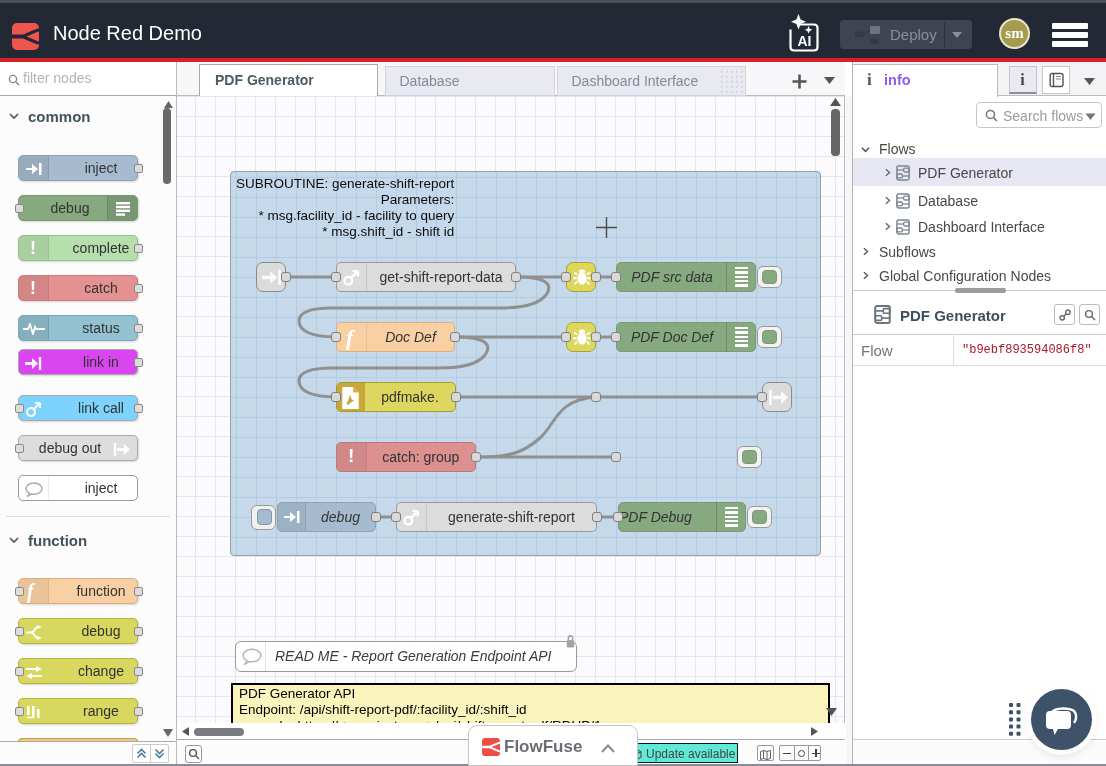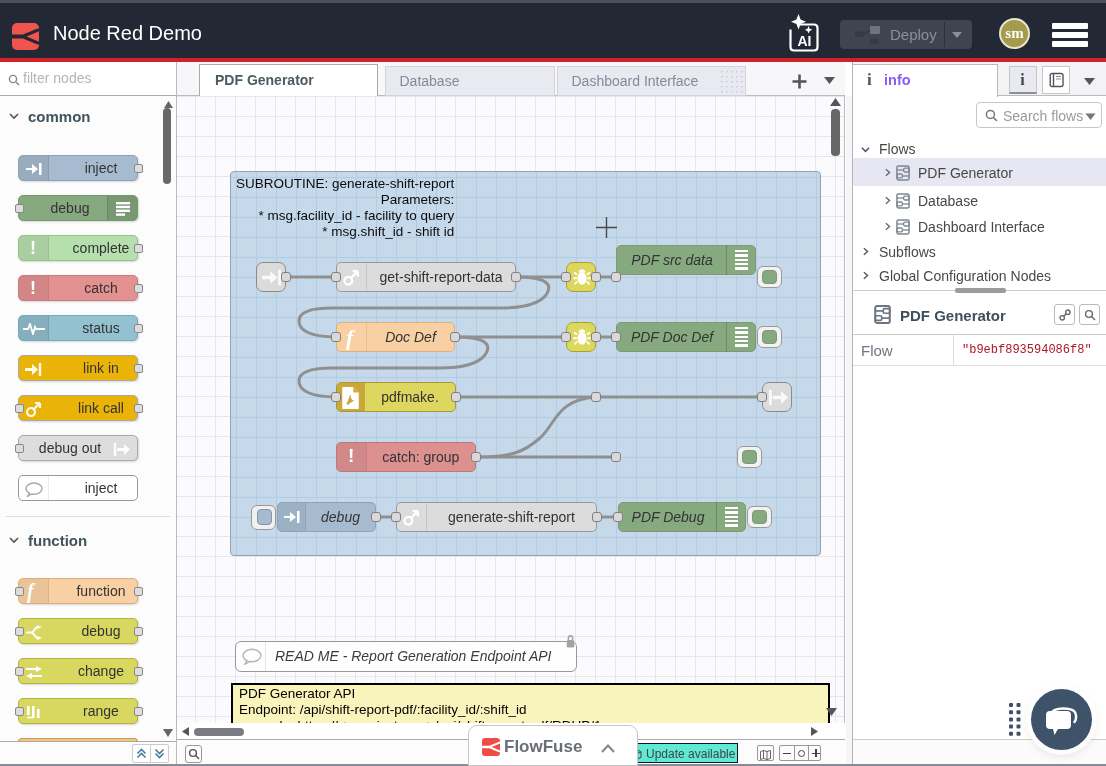--- a/index.html
+++ b/index.html
@@ -83,21 +83,21 @@
             </svg></div>
       <div class="lbl" style="left:30px;right:0;text-align:center">get-shift-report-data</div>
     </div>
     <div class="node" style="left:566px;top:262px;width:30px;background:#ddd75e;border-color:#a9a136;border-radius:7px">
       <svg style="margin:5px 0 0 6px" width="18" height="19" viewBox="0 0 18 19">
             <path d="M9 4.2 c-2.6 0 -4.6 2.6 -4.6 6.2 c0 3.4 2 6.1 4.6 6.1 c2.6 0 4.6 -2.7 4.6 -6.1 c0 -3.6 -2 -6.2 -4.6 -6.2 z" fill="#fff"></path>
             <path d="M9 1.2 c1.9 0 3.4 1.4 3.6 3.2 l-7.2 0 c0.2 -1.8 1.7 -3.2 3.6 -3.2 z" fill="#fff"></path>
             <path d="M4 6.5 L1 4.5 M3.6 10.3 L0.2 10.3 M4 13.5 L1.5 16.5 M14 6.5 L17 4.5 M14.4 10.3 L17.8 10.3 M14 13.5 L16.5 16.5" stroke="#fff" stroke-width="1.9"></path>
           </svg>
     </div>
-    <div class="node dbg" style="left:616px;top:245px;width:139.5px">
+    <div class="node dbg" style="left:616px;top:262px;width:139.5px">
       <div class="lbl" style="left:0;width:110px;text-align:center;font-style:italic">PDF src data</div>
       <div class="dstrip"></div>
     </div>
     <div class="toggle" style="left:756.5px;top:266px">
           <i></i>
         </div>
 
     <div class="node" style="left:336px;top:322px;width:119px;background:#f9d0a3;border-color:#dcaf7d">
       <div class="icon" style="border-right:1px solid rgba(0,0,0,0.08)">
             <div style="position:absolute;left:9px;top:2px;color:#fff;font-family:'Liberation Serif',serif;font-style:italic;font-weight:bold;font-size:22px">f</div>
@@ -155,21 +155,21 @@
       <div class="lbl" style="left:28px;right:0;text-align:center;font-style:italic">debug</div>
     </div>
     <div class="node" style="left:396px;top:502px;width:201px;background:#dcdcdc;border-color:#999">
       <div class="icon" style="border-right:1px solid rgba(0,0,0,0.1)"><svg style="margin:6px 0 0 6px" width="17" height="17" viewBox="0 0 16 16">
               <circle cx="5" cy="11" r="3.6" fill="none" stroke="#fff" stroke-width="2.2"></circle>
               <path d="M7.5 8.5 L14 2 M14 2 v5 M14 2 h-5" stroke="#fff" stroke-width="2.2"></path>
             </svg></div>
       <div class="lbl" style="left:30px;right:0;text-align:center">generate-shift-report</div>
     </div>
     <div class="node dbg" style="left:618px;top:502px;width:128px">
-      <div class="lbl" style="left:0;width:98px;text-align:center;font-style:italic">PDF Debug</div>
+      <div class="lbl" style="left:0;width:98px;text-align:left;font-style:italic">PDF Debug</div>
       <div class="dstrip"></div>
     </div>
     <div class="toggle" style="left:747px;top:506px">
           <i></i>
         </div>
 
     <div class="port" style="left:281px;top:272px"></div>
     <div class="port" style="left:331px;top:272px"></div>
     <div class="port" style="left:511px;top:272px"></div>
     <div class="port" style="left:561px;top:272px"></div>
@@ -334,29 +334,29 @@
       <div class="lbl">catch</div>
         <div class="pport" style="left:115px"></div>
     </div>
     <div class="pnode" style="top:252.5px;background:#94c1d0;border-color:#76a9bb">
       <div class="icon" style="background:rgba(0,0,0,0.09);border-right:1px solid rgba(0,0,0,0.1);border-radius:4px 0 0 4px"><svg style="margin:7px 0 0 4px" width="22" height="12" viewBox="0 0 22 12">
             <path d="M0 6 h5 l2 -5 l3 10 l2 -7 l1 2 h9" fill="none" stroke="#fff" stroke-width="1.8"></path>
           </svg></div>
       <div class="lbl">status</div>
         <div class="pport" style="left:115px"></div>
     </div>
-    <div class="pnode" style="top:293px;background:#eab308;border-color:#aaa">
+    <div class="pnode" style="top:287px;background:#d946ef;border-color:#aaa">
       <div class="icon"><svg style="margin:6px 0 0 6px" width="17" height="15" viewBox="0 0 17 15">
             <path d="M0 6 h7 v-4 l6 5.5 -6 5.5 v-4 h-7 z" fill="#fff" opacity="0.92"></path>
             <path d="M15 1 v13" stroke="#fff" stroke-width="2.4" opacity="0.92"></path>
           </svg></div>
       <div class="lbl">link in</div>
         <div class="pport" style="left:115px"></div>
     </div>
-    <div class="pnode" style="top:332.5px;background:#eab308;border-color:#aaa">
+    <div class="pnode" style="top:332.5px;background:#7dd3fc;border-color:#aaa">
       <div class="icon"><svg style="margin:5px 0 0 7px" width="16" height="16" viewBox="0 0 16 16">
             <circle cx="5" cy="11" r="4" fill="none" stroke="#fff" stroke-width="2.2" opacity="0.92"></circle>
             <path d="M7 9 L14 2 M14 2 v5 M14 2 h-5" stroke="#fff" stroke-width="2.2" opacity="0.92" fill="none"></path>
           </svg></div>
       <div class="lbl">link call</div>
         <div class="pport" style="left:-4.5px"></div>
         <div class="pport" style="left:115px"></div>
     </div>
     <div class="pnode" style="top:372.5px;background:#ddd;border-color:#aaa">
       <div class="icon" style="left:auto;right:0"><svg style="margin:6px 0 0 6px" width="17" height="15" viewBox="0 0 17 15">

